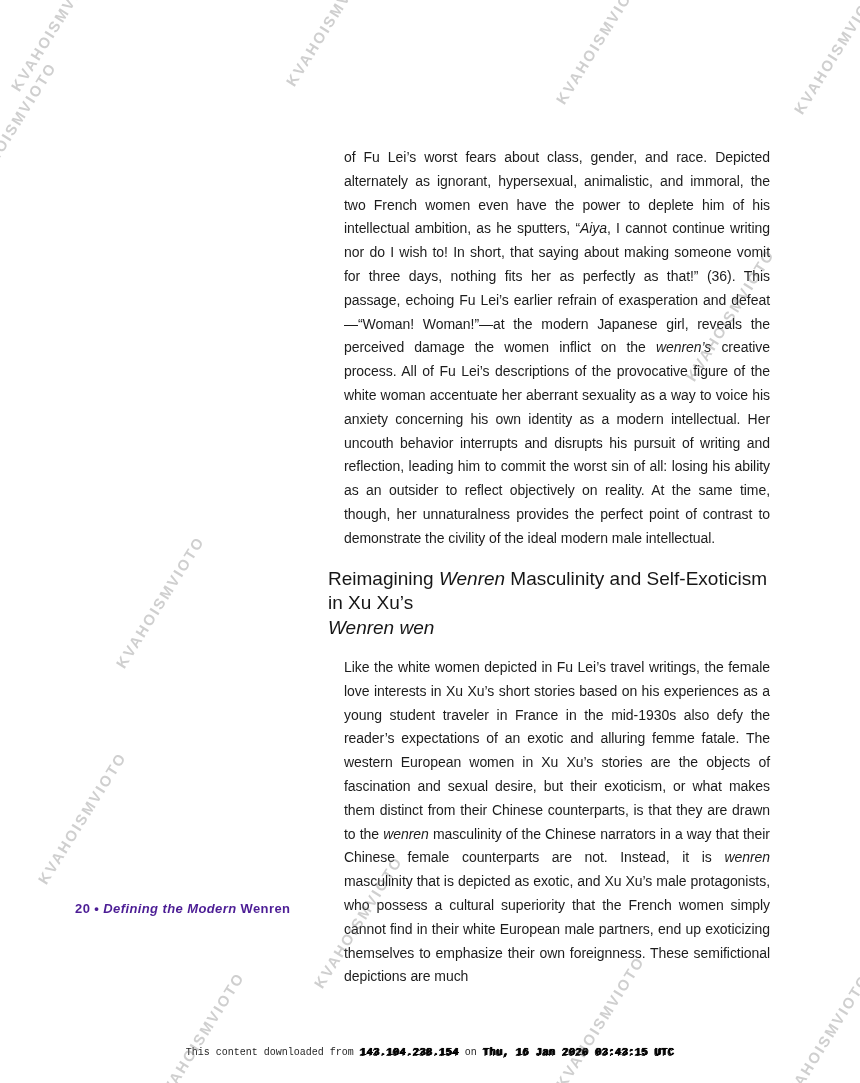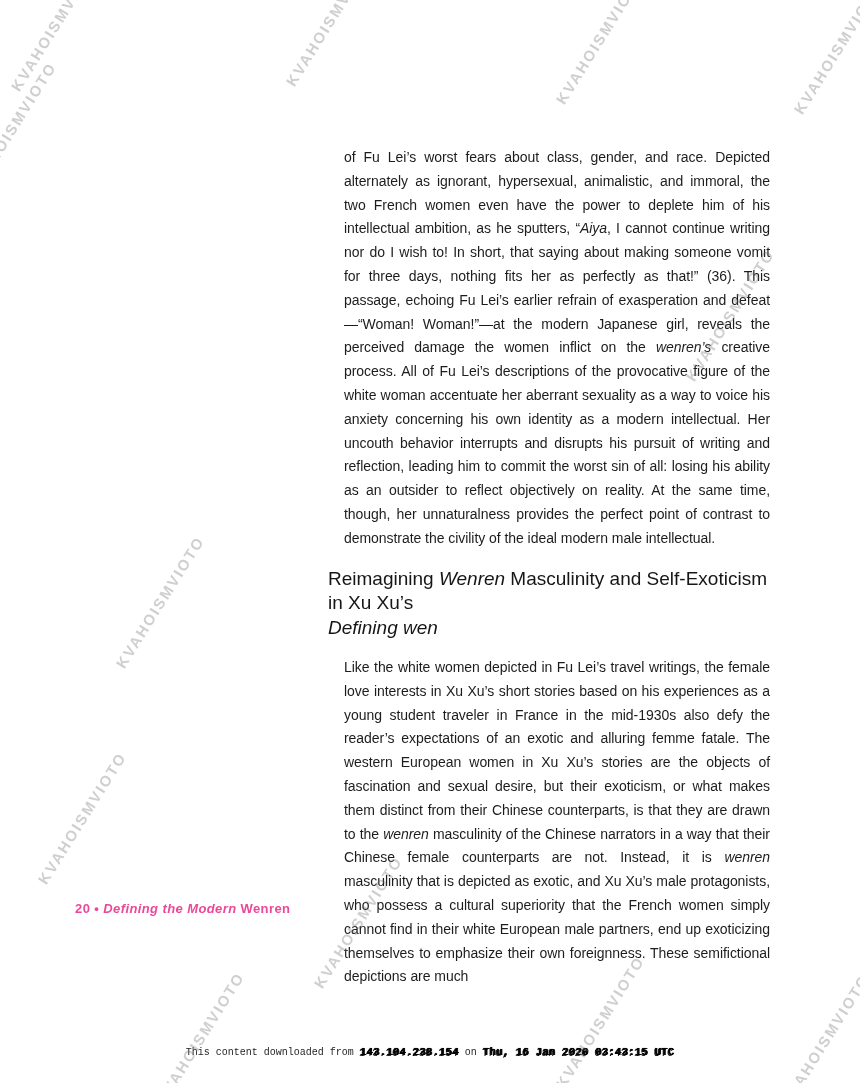--- a/index.html
+++ b/index.html
@@ -46,21 +46,21 @@
   }
   .it{font-style:italic;}
   
   .running-footer{
     position:absolute;
     left:75px;top:901px;
     z-index:2;
     font-size:13px;
     font-weight:700;
     letter-spacing:0.4px;
-    color:#ec4899;
+    color:#4c1d95;
     white-space:nowrap;
   }
   .running-footer .ital{font-style:italic;}
   
   .jstor-stamp{
     position:absolute;
     left:0;right:0;top:1044px;
     z-index:2;
     text-align:center;
     font-family:Liberation Mono, monospace;
@@ -89,21 +89,21 @@
       <span class="wm" style="left: 730px; top: 315px;">KVAHOISMVIOTO</span>
       <span class="wm" style="left: 82px; top: 818px;">KVAHOISMVIOTO</span>
       <span class="wm" style="left: 200px; top: 1038px;">KVAHOISMVIOTO</span>
       <span class="wm" style="left: 358px; top: 922px;">KVAHOISMVIOTO</span>
       <span class="wm" style="left: 600px; top: 1022px;">KVAHOISMVIOTO</span>
       <span class="wm" style="left: 825px; top: 1040px;">KVAHOISMVIOTO</span>
     </div>
 
   <div class="text-col">
     <p class="body-par"><span>of Fu Lei’s worst fears about class, gender, and race. Depicted alternately as ignorant, hypersexual, animalistic, and immoral, the two French women even have the power to deplete him of his intellectual ambition, as he sputters, “</span><span class="it">Aiya</span><span>, I cannot continue writing nor do I wish to! In short, that saying about making someone vomit for three days, nothing fits her as perfectly as that!” (36). This passage, echoing Fu Lei’s earlier refrain of exasperation and defeat—“Woman! Woman!”—at the modern Japanese girl, reveals the perceived damage the women inflict on the </span><span class="it">wenren’s</span><span> creative process. All of Fu Lei’s descriptions of the provocative figure of the white woman accentuate her aberrant sexuality as a way to voice his anxiety concerning his own identity as a modern intellectual. Her uncouth behavior interrupts and disrupts his pursuit of writing and reflection, leading him to commit the worst sin of all: losing his ability as an outsider to reflect objectively on reality. At the same time, though, her unnaturalness provides the perfect point of contrast to demonstrate the civility of the ideal modern male intellectual.</span></p>
-    <h2 class="section-heading"><span>Reimagining </span><span class="it">Wenren</span><span> Masculinity and Self-Exoticism in Xu Xu’s</span><br><span class="it">Defining wen</span></h2>
+    <h2 class="section-heading"><span>Reimagining </span><span class="it">Wenren</span><span> Masculinity and Self-Exoticism in Xu Xu’s</span><br><span class="it">Wenren wen</span></h2>
     <p class="body-par"><span>Like the white women depicted in Fu Lei’s travel writings, the female love interests in Xu Xu’s short stories based on his experiences as a young student traveler in France in the mid-1930s also defy the reader’s expectations of an exotic and alluring femme fatale. The western European women in Xu Xu’s stories are the objects of fascination and sexual desire, but their exoticism, or what makes them distinct from their Chinese counterparts, is that they are drawn to the </span><span class="it">wenren</span><span> masculinity of the Chinese narrators in a way that their Chinese female counterparts are not. Instead, it is </span><span class="it">wenren</span><span> masculinity that is depicted as exotic, and Xu Xu’s male protagonists, who possess a cultural superiority that the French women simply cannot find in their white European male partners, end up exoticizing themselves to emphasize their own foreignness. These semifictional depictions are much</span></p>
   </div>
 
   <div class="running-footer">
     <span>20</span><span> • </span><span class="ital">Defining the Modern </span><span>Wenren</span>
   </div>
 
   <div class="jstor-stamp">
     <div><span>This content downloaded from </span><span class="scribbled">143.104.238.154</span><span> on </span><span class="scribbled">Thu, 16 Jan 2020 03:43:15 UTC</span></div>
   </div>

